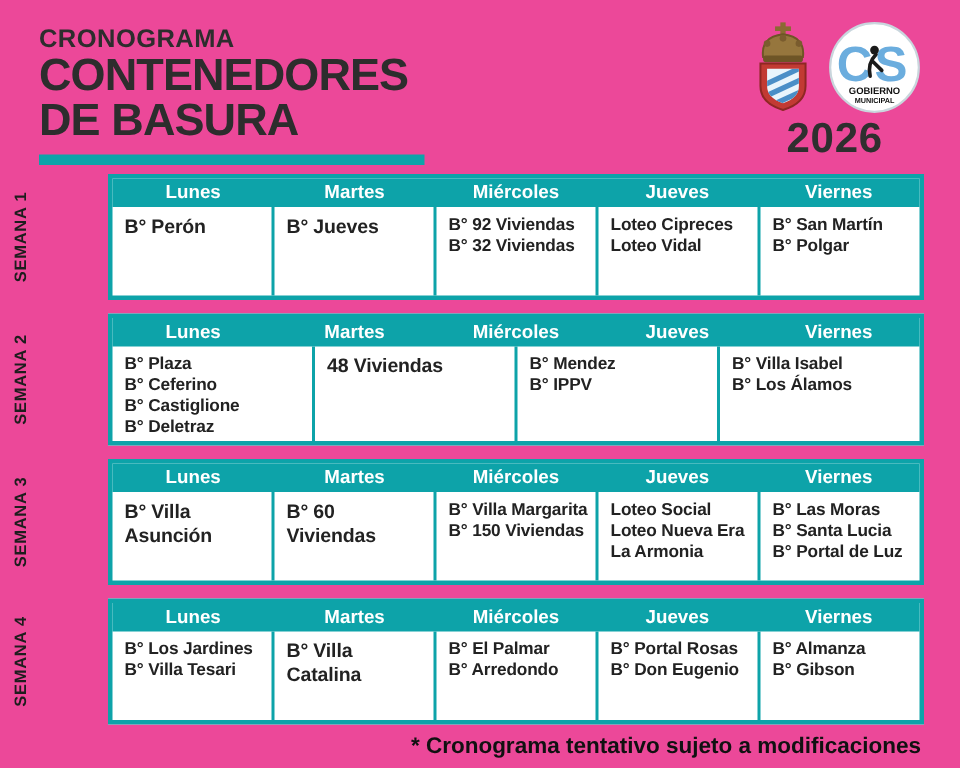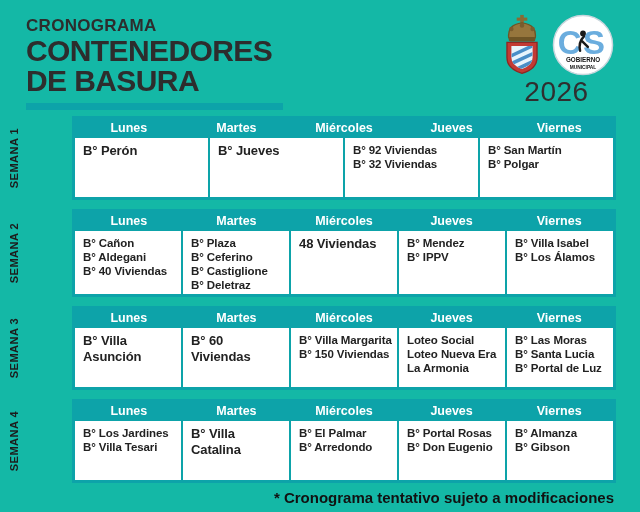--- a/index.html
+++ b/index.html
@@ -1,28 +1,28 @@
 <!DOCTYPE html>
 <html><head>
 <meta charset="utf-8">
 <style>
   html,body{margin:0;padding:0;background:#fff;}
-  .page{position:relative;width:640px;height:512px;background:#14b8a6;overflow:hidden;
+  .page{position:relative;width:640px;height:512px;background:#ec4899;overflow:hidden;
         font-family:"Liberation Sans",sans-serif;}
 
   
   .title-block{position:absolute;left:26px;top:16px;}
   .kicker{font-size:17px;font-weight:bold;color:#2d2d2d;letter-spacing:.3px;}
   .title-line{font-size:30px;font-weight:bold;color:#2d2d2d;line-height:30px;letter-spacing:-.6px;}
   .underline{width:257px;height:7px;background:#0da3a9;margin-top:7px;}
 
   
   .brand{position:absolute;right:26px;top:14px;text-align:center;}
   .logos{display:flex;align-items:flex-end;gap:7px;justify-content:flex-end;}
-  .year{font-size:28px;font-weight:normal;color:#2f2f2f;letter-spacing:.5px;margin-top:0;}
+  .year{font-size:28px;font-weight:bold;color:#2f2f2f;letter-spacing:.5px;margin-top:0;}
 
   
   .weeks{position:absolute;left:0;top:116px;width:616px;}
   .week-row{display:flex;align-items:stretch;margin-bottom:9px;}
   .week-label{width:28px;display:flex;align-items:center;justify-content:center;}
   .week-label span{transform:rotate(-90deg);font-size:11px;font-weight:bold;color:#1d1d1d;
                    letter-spacing:.5px;white-space:nowrap;}
   .week-table{flex:1;border:3px solid #0da3a9;background:#fff;display:flex;flex-direction:column;margin-left:44px;}
   .day-head-row{display:flex;background:#0da3a9;}
   .day-head{flex:1;text-align:center;color:#ffffff;font-weight:bold;font-size:12.5px;padding:2px 0 3px;}
@@ -101,44 +101,43 @@
               <div class="line">B° Perón</div>
             </div>
             <div class="cell single">
               <div class="line">B° Jueves</div>
             </div>
             <div class="cell">
               <div class="line">B° 92 Viviendas</div>
               <div class="line">B° 32 Viviendas</div>
             </div>
             <div class="cell">
+              <div class="line">Loteo Cipreces</div>
+              <div class="line">Loteo Vidal</div>
+            </div>
+            <div class="cell">
               <div class="line">B° San Martín</div>
               <div class="line">B° Polgar</div>
             </div>
           </div>
         </div>
       </div>
       <div class="week-row">
         <div class="week-label">
           <span>SEMANA 2</span>
         </div>
         <div class="week-table">
           <div class="day-head-row">
             <div class="day-head">Lunes</div>
             <div class="day-head">Martes</div>
             <div class="day-head">Miércoles</div>
             <div class="day-head">Jueves</div>
             <div class="day-head">Viernes</div>
           </div>
           <div class="body-row">
-            <div class="cell">
-              <div class="line">B° Cañon</div>
-              <div class="line">B° Aldegani</div>
-              <div class="line">B° 40 Viviendas</div>
-            </div>
             <div class="cell">
               <div class="line">B° Plaza</div>
               <div class="line">B° Ceferino</div>
               <div class="line">B° Castiglione</div>
               <div class="line">B° Deletraz</div>
             </div>
             <div class="cell single">
               <div class="line">48 Viviendas</div>
             </div>
             <div class="cell">

